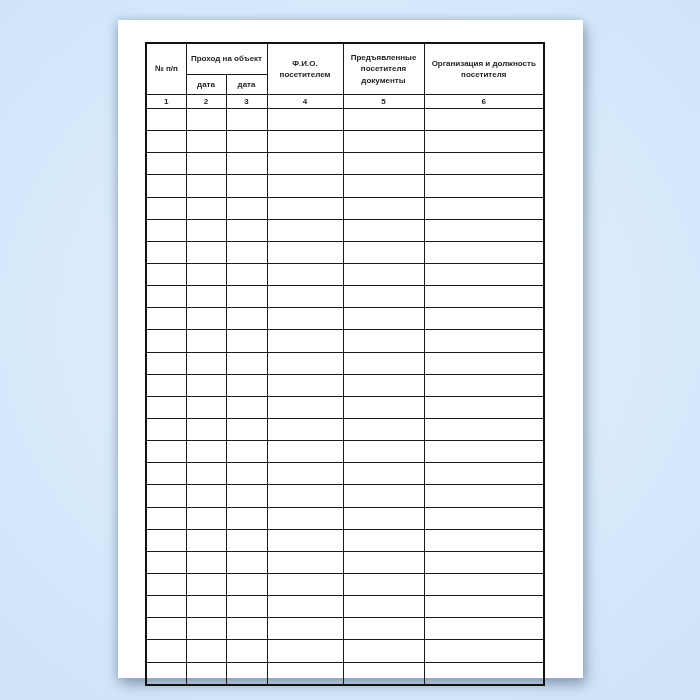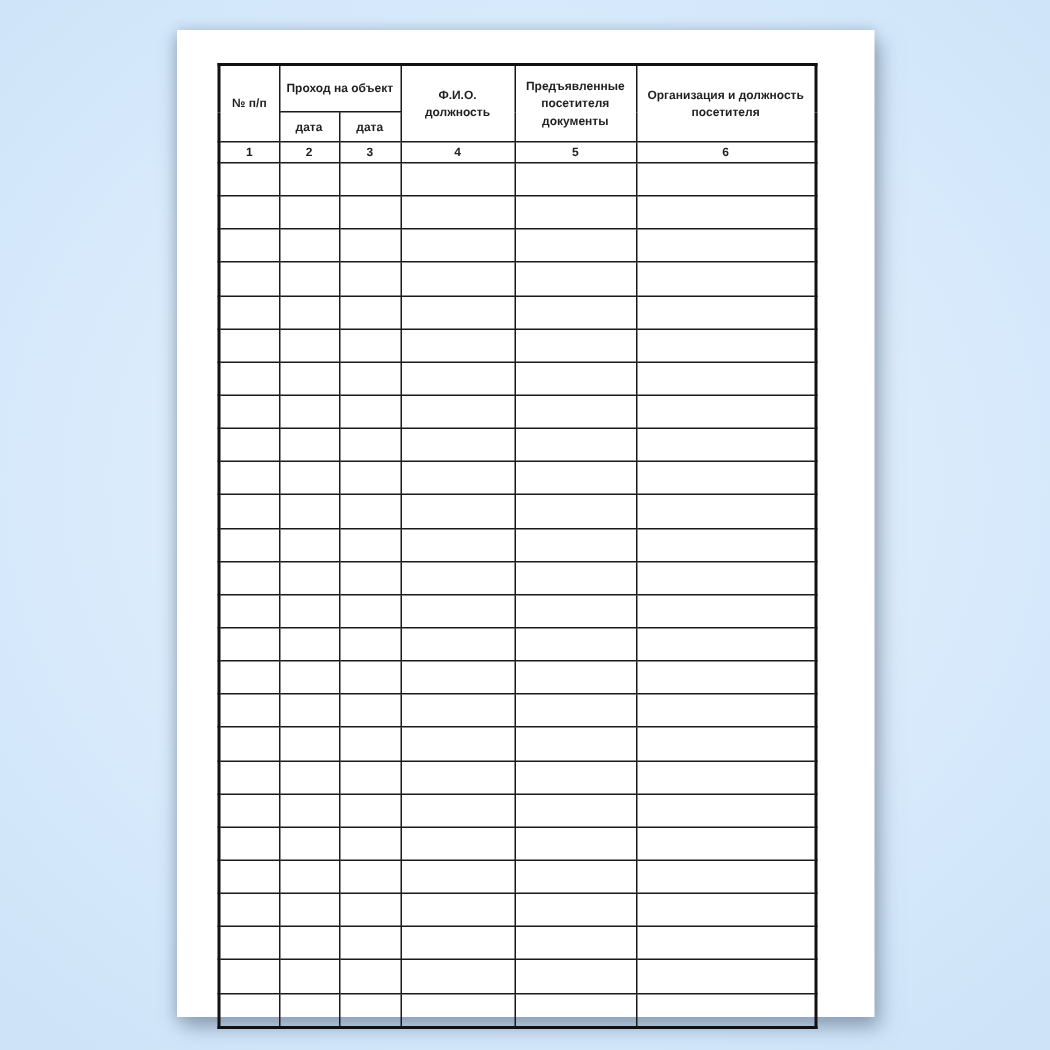--- a/index.html
+++ b/index.html
@@ -69,21 +69,21 @@
       <col style="width:40px">
       <col style="width:41px">
       <col style="width:76px">
       <col style="width:81px">
       <col style="width:120px">
     </colgroup>
     <thead>
       <tr class="hrow1">
         <th rowspan="2">№ п/п</th>
         <th colspan="2">Проход на объект</th>
-        <th rowspan="2">Ф.И.О. должность</th>
+        <th rowspan="2">Ф.И.О. посетителем</th>
         <th rowspan="2">Предъявленные посетителя документы</th>
         <th rowspan="2">Организация и должность посетителя</th>
       </tr>
       <tr class="hrow2">
         <th>дата</th>
         <th>дата</th>
       </tr>
       <tr class="numbers-row">
           <td>1</td>
           <td>2</td>

